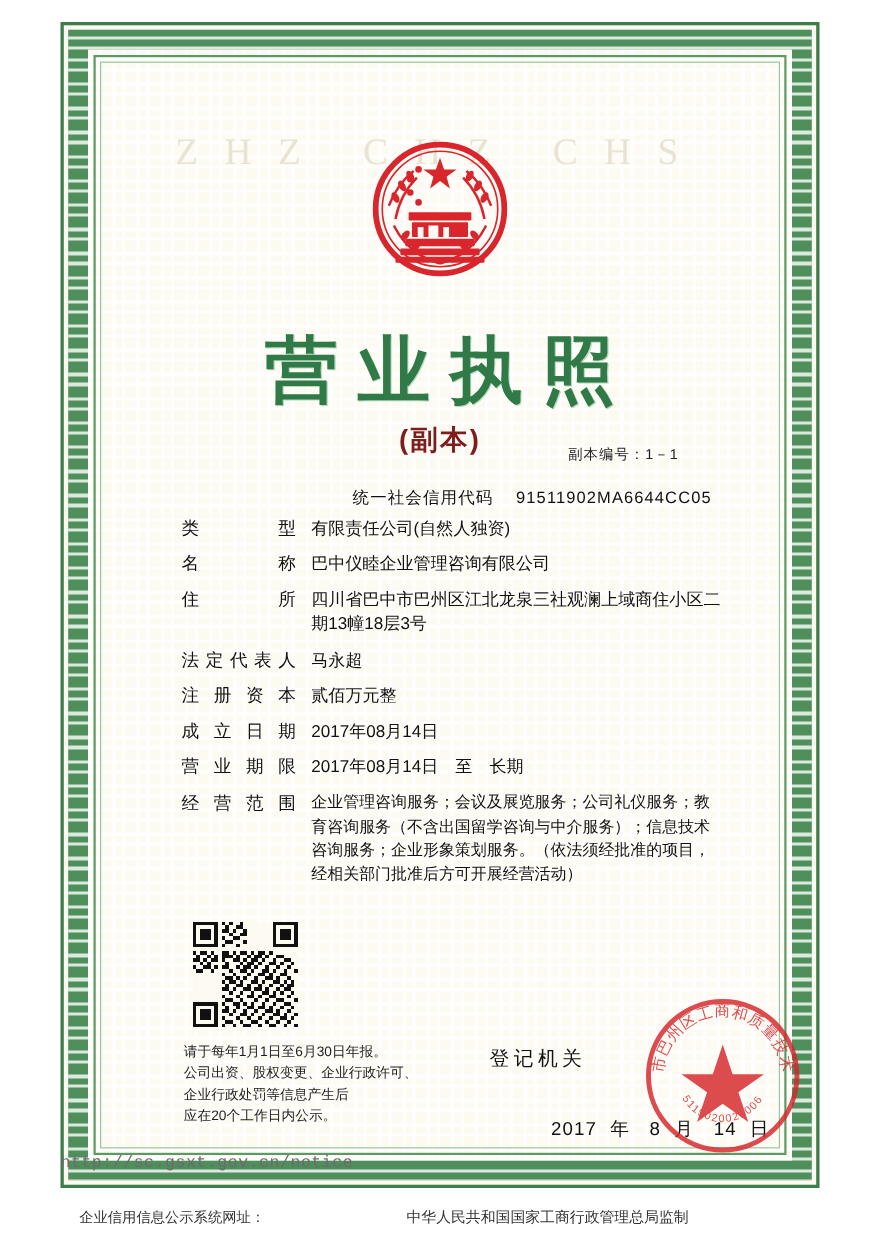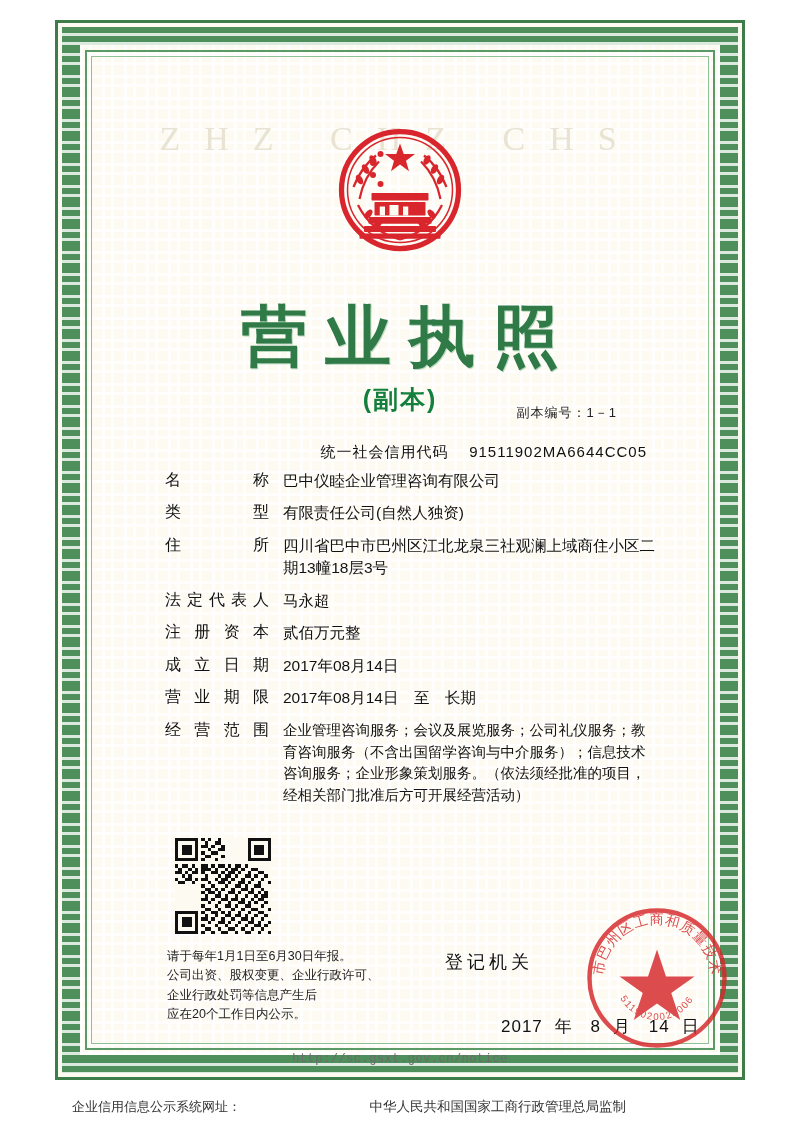--- a/index.html
+++ b/index.html
@@ -125,21 +125,21 @@
     text-shadow: 1px 1px 0 #b9d9c0;
     margin-top: 10px;
   }
   .subtitle {
     position: absolute;
     left: 0; right: 0;
     top: 363px;
     text-align: center;
     font-size: 25px;
     font-weight: bold;
-    color: #15803d;
+    color: #7f1d1d;
     letter-spacing: 2px;
   }
 
   .copy-no {
     position: absolute;
     right: 128px;
     top: 384px;
     font-size: 13px;
     color: #222;
     letter-spacing: 1px;
@@ -250,23 +250,22 @@
     width: 150px;
     height: 150px;
     opacity: 0.82;
   }
 
   
   .cert-url {
     position: absolute;
     left: 0; right: 0;
     bottom: 14px;
-    text-align: center;
     font-family: "Liberation Mono", monospace;
-    font-size: 12px;
+    font-size: 15px;
     color: #6b6b6b;
     letter-spacing: 0.5px;
   }
 
   
   .bottom-bar {
     position: absolute;
     left: 0; right: 0;
     bottom: 14px;
     height: 22px;
@@ -355,26 +354,26 @@
     </div>
 
     <div class="credit-code">
       <span>统一社会信用代码</span>
       &nbsp;&nbsp;
       <span>91511902MA6644CC05</span>
     </div>
 
     <div class="fields">
       <div class="field-row">
+        <div class="field-label">类型</div>
+        <div class="field-value">有限责任公司(自然人独资)</div>
+      </div>
+      <div class="field-row">
         <div class="field-label">名称</div>
         <div class="field-value">巴中仪睦企业管理咨询有限公司</div>
-      </div>
-      <div class="field-row">
-        <div class="field-label">类型</div>
-        <div class="field-value">有限责任公司(自然人独资)</div>
       </div>
       <div class="field-row">
         <div class="field-label">住所</div>
         <div class="field-value">四川省巴中市巴州区江北龙泉三社观澜上域商住小区二期13幢18层3号</div>
       </div>
       <div class="field-row">
         <div class="field-label">法定代表人</div>
         <div class="field-value">马永超</div>
       </div>
       <div class="field-row">

